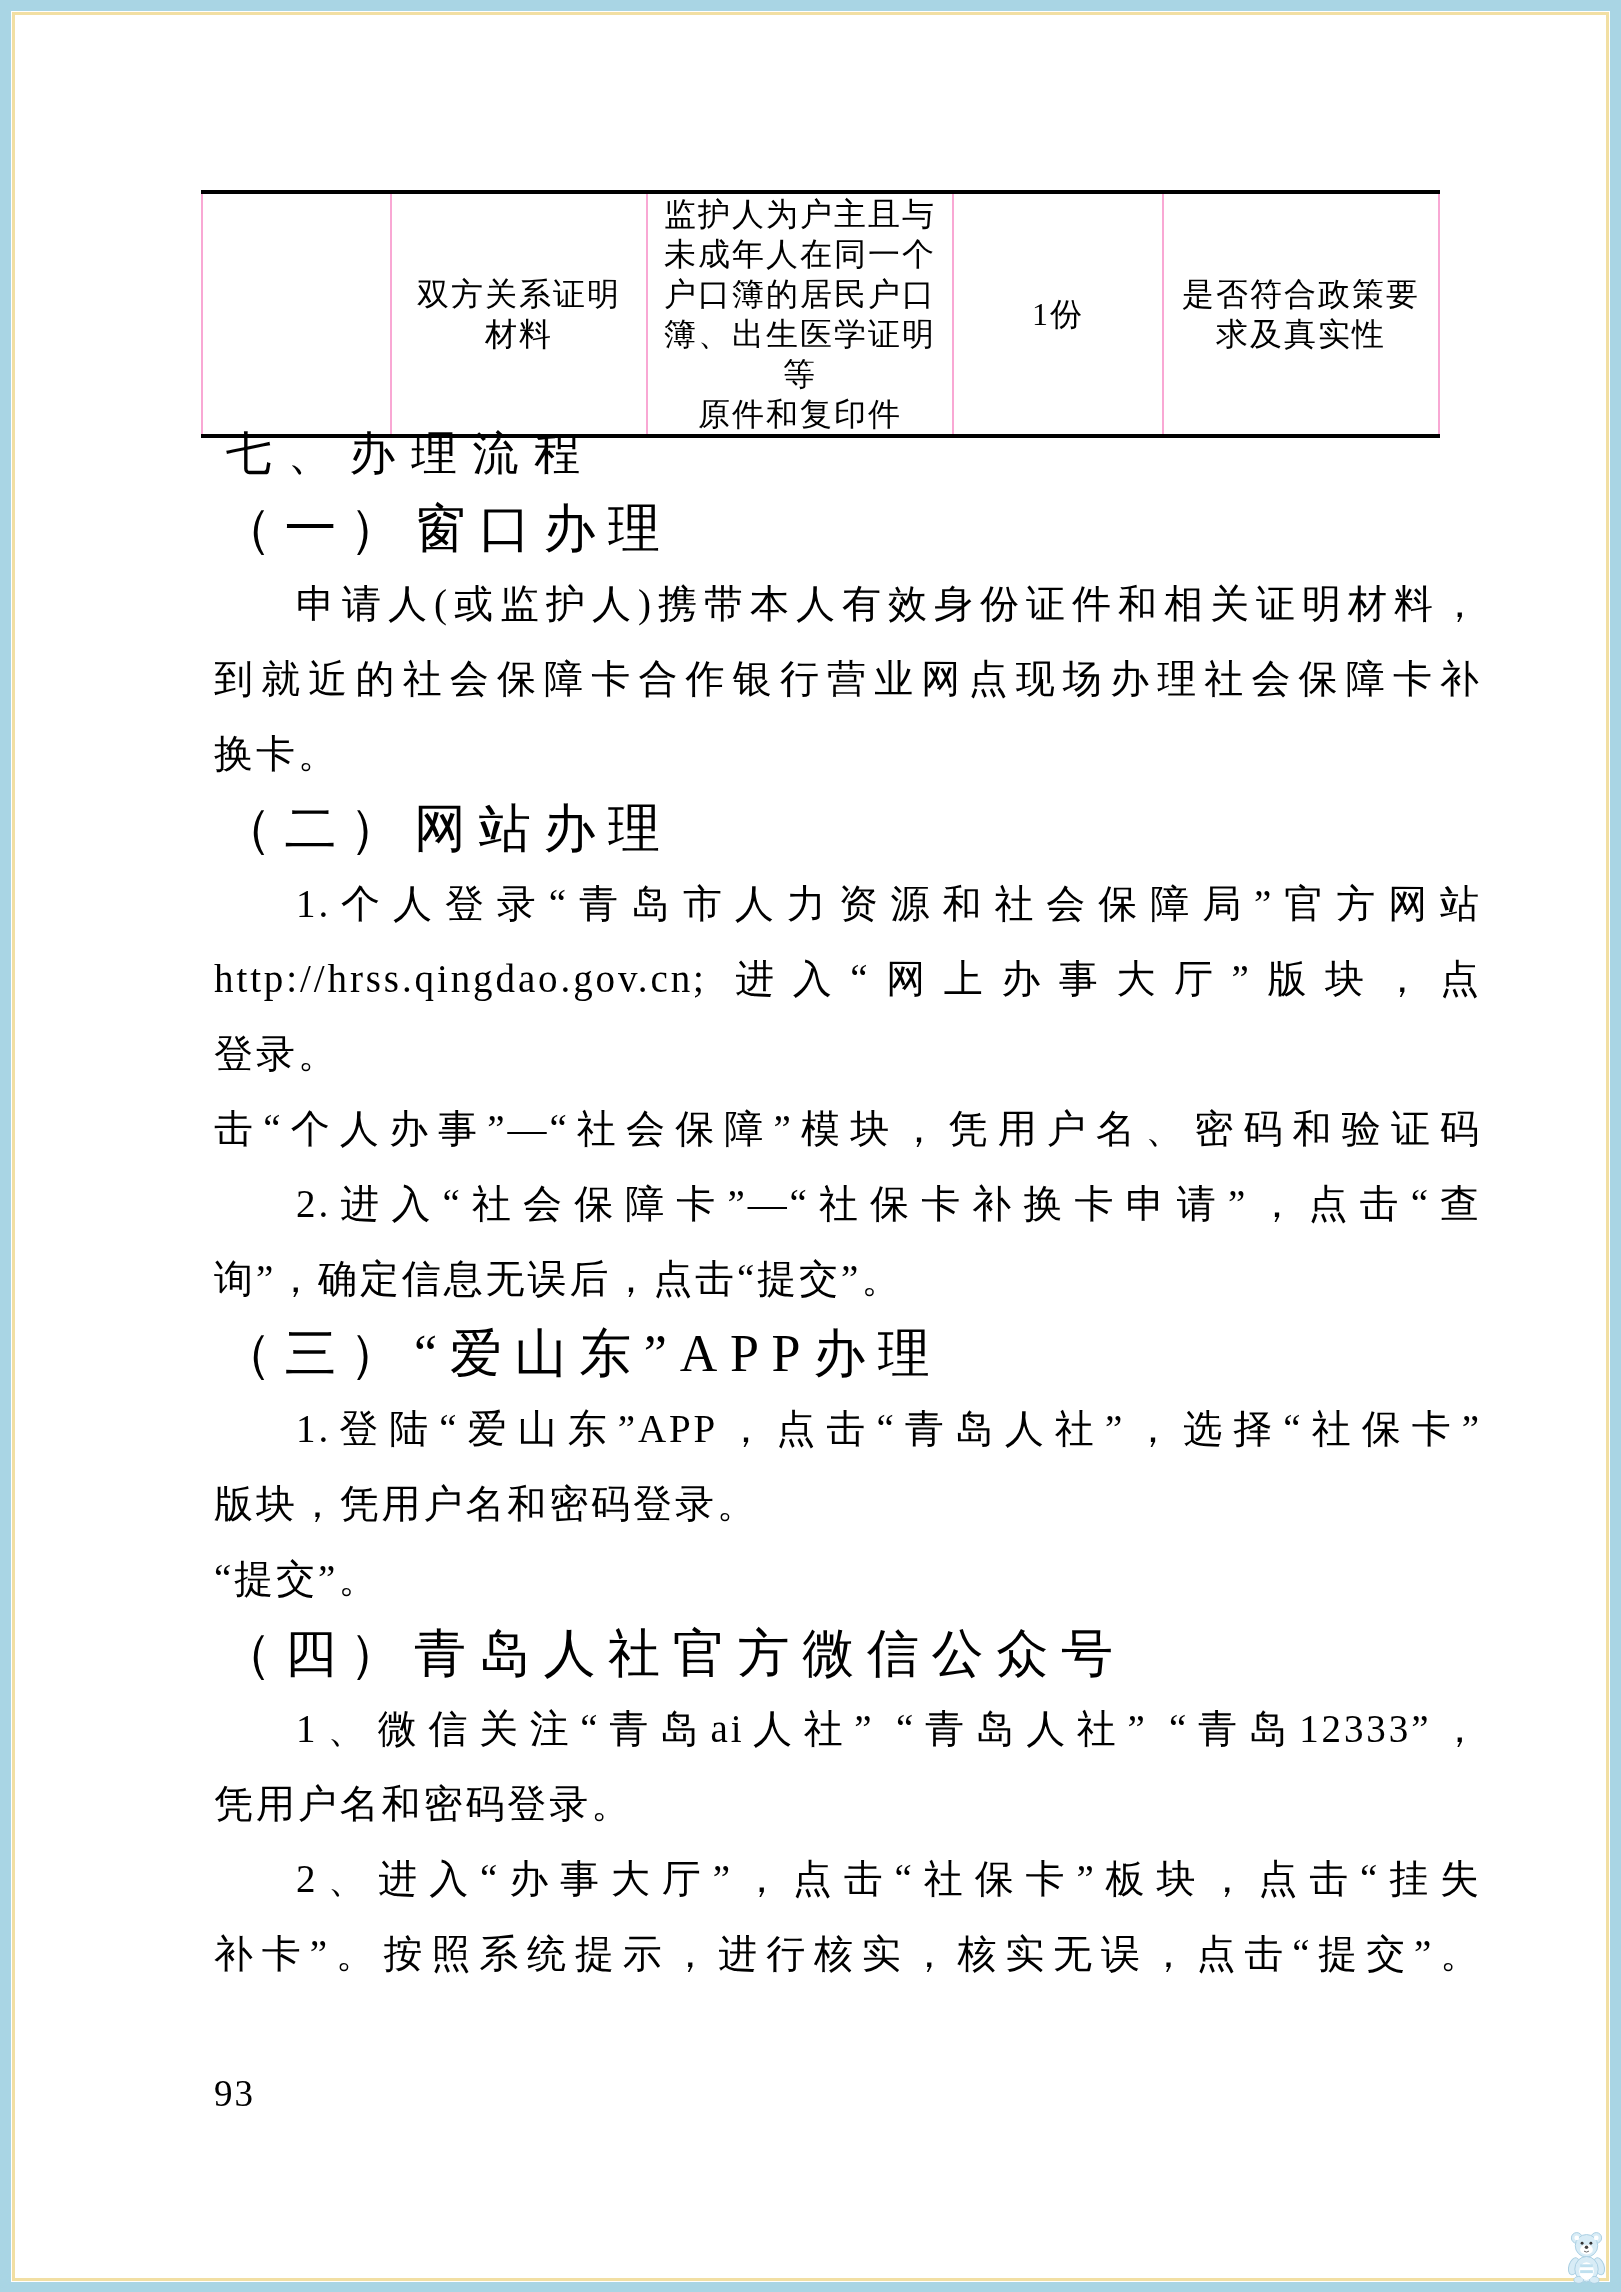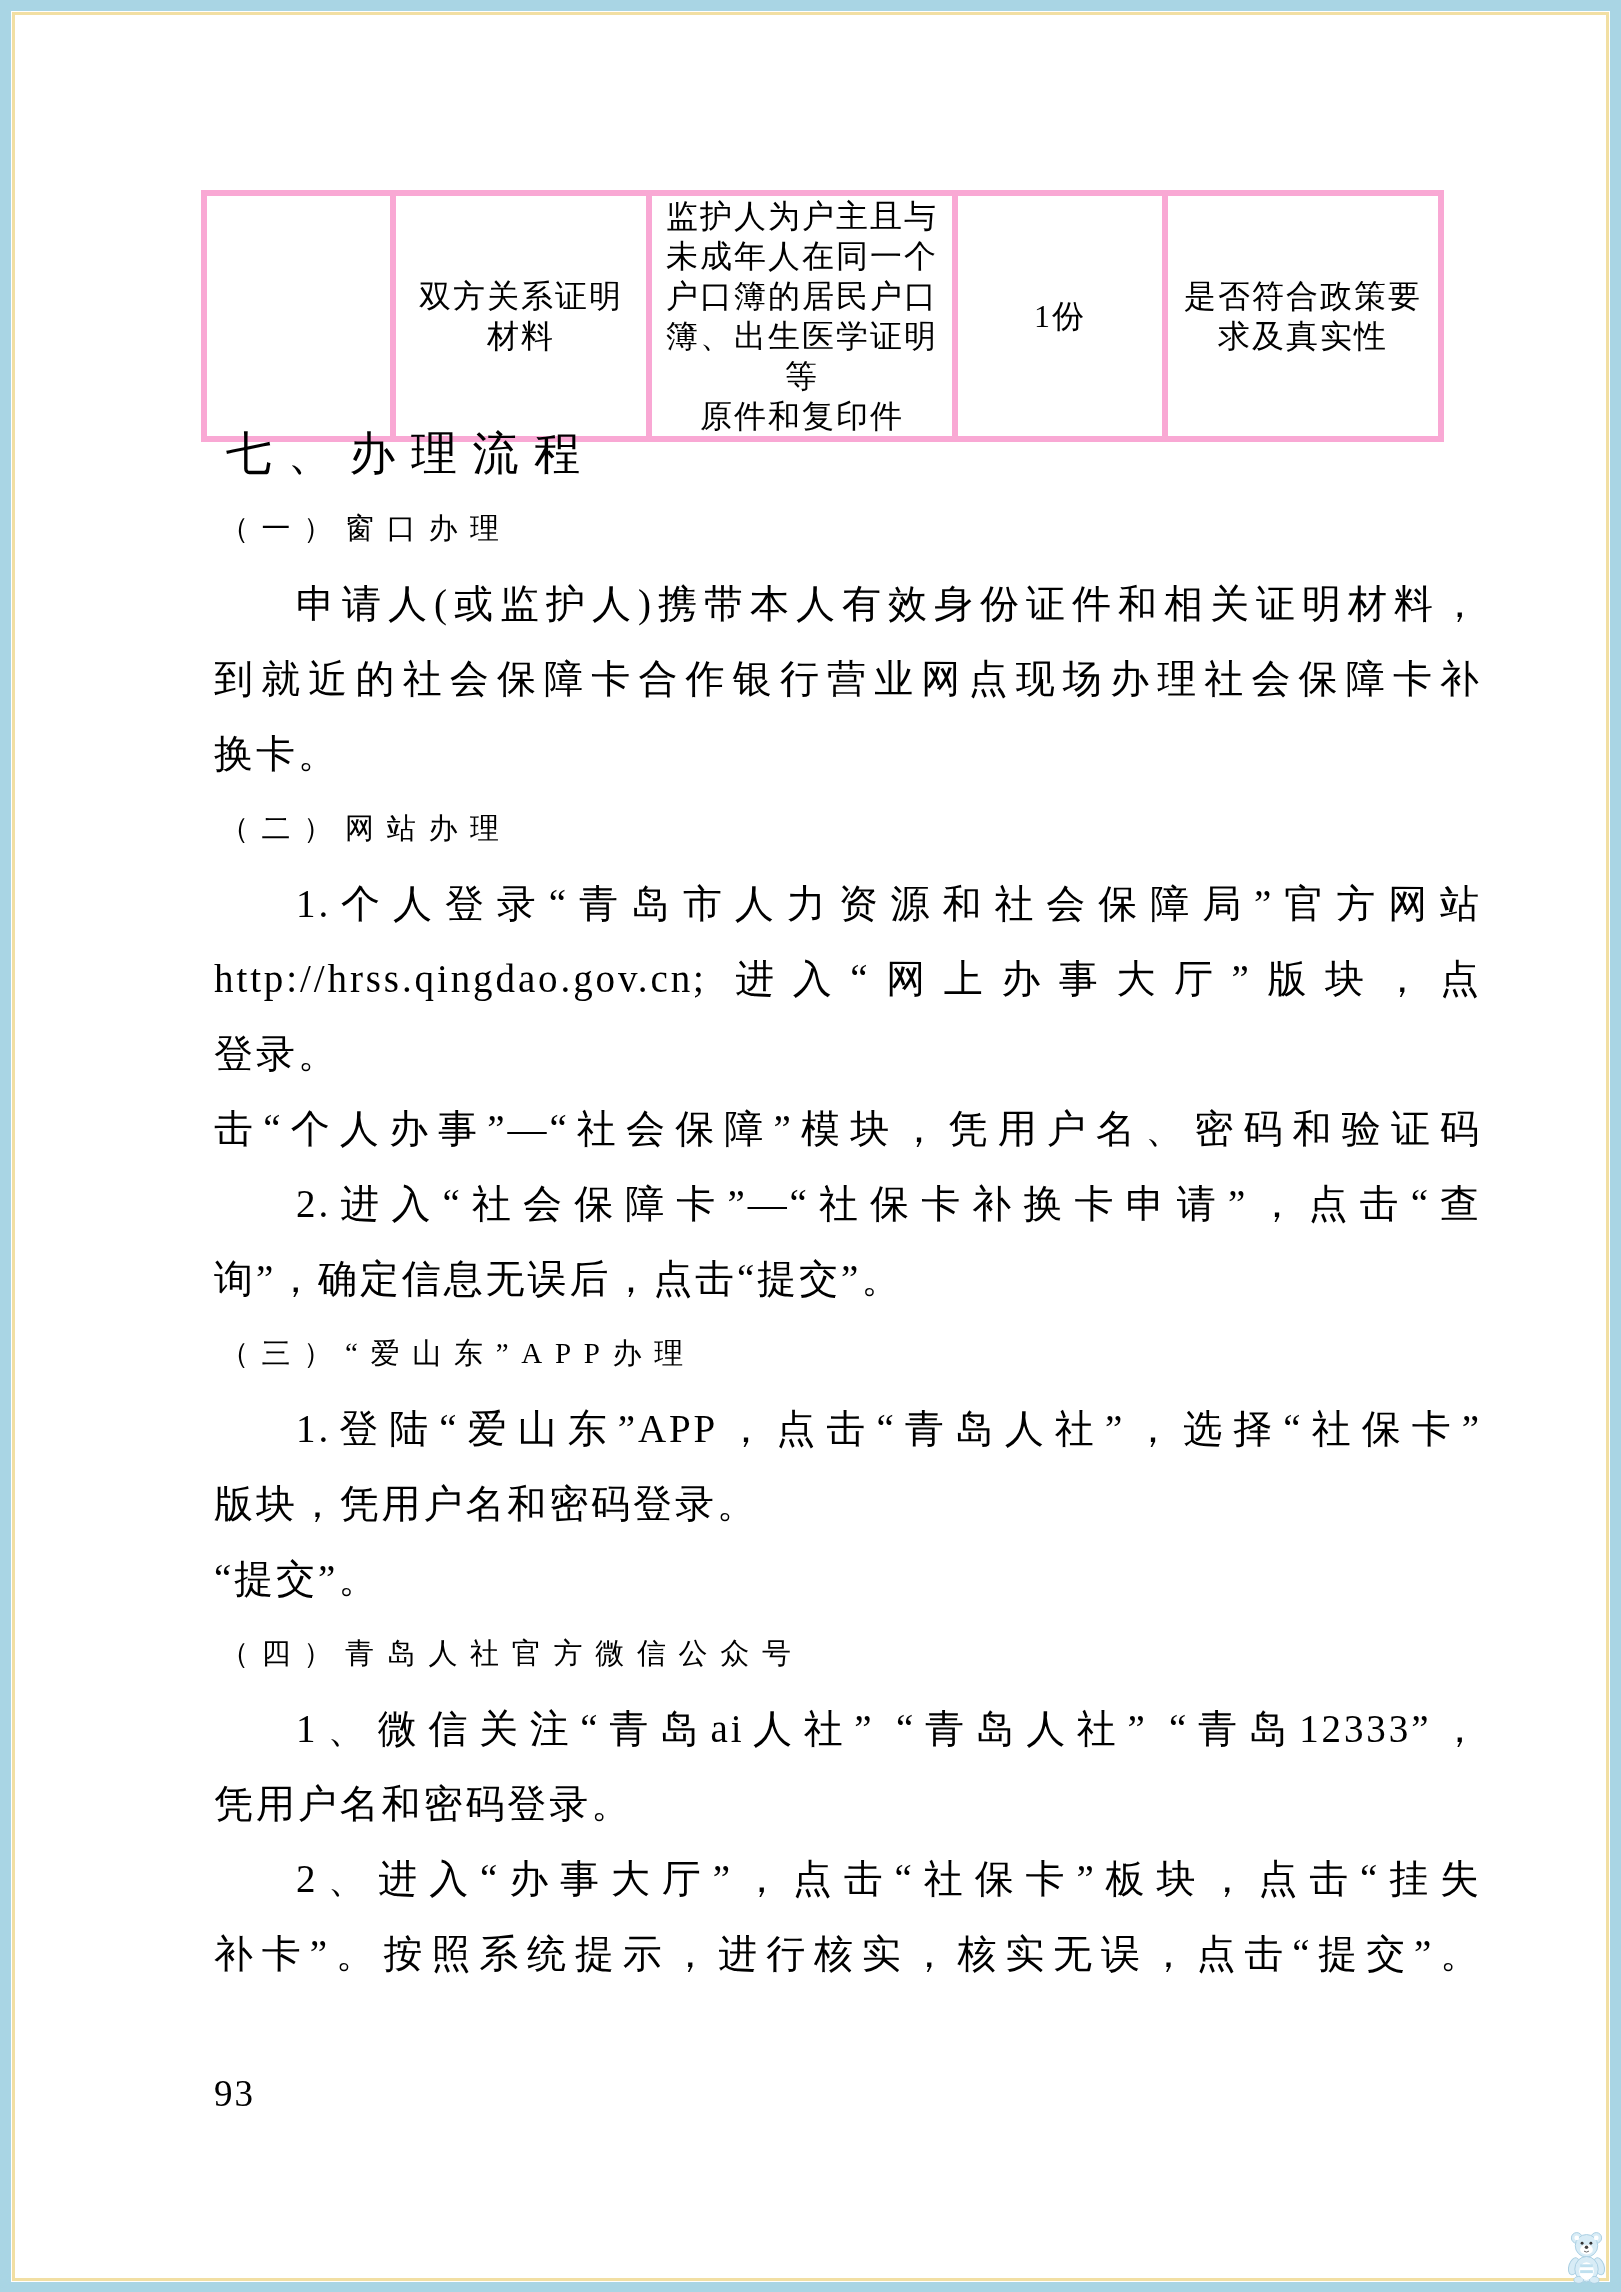--- a/index.html
+++ b/index.html
@@ -33,21 +33,21 @@
   table.doc-table{
     position:absolute;
     left:201px;top:190px;
     width:1237px;height:207px;
     border-collapse:collapse;
     table-layout:fixed;
     border-top:4.9px solid #000;
     border-bottom:4.9px solid #000;
   }
   table.doc-table td{
-    border:6px solid #f9a8d4;
+    border:2px solid #f9a8d4;
     vertical-align:middle;
     text-align:center;
     white-space:pre-line;
     padding:0;
     font-size:32px;
     line-height:40px;
     letter-spacing:2px;
   }
   
   .doc-body{
@@ -63,21 +63,21 @@
   .j{text-align:justify;text-align-last:justify;}
   .h{
     font-family:"DejaVu Sans","Liberation Sans",sans-serif;
     font-weight:normal;
     font-size:46px;
     letter-spacing:15.7px;
     text-indent:11.8px;
   }
   .kai{
     letter-spacing:12.7px;
-    font-size:29px;
+    font-size:52px;
     text-indent:5.9px;
   }
   .page-num{
     position:absolute;
     left:214px;top:2072px;
     width:1268px;
     font-size:37px;
     letter-spacing:2px;
   }
   .bear{

